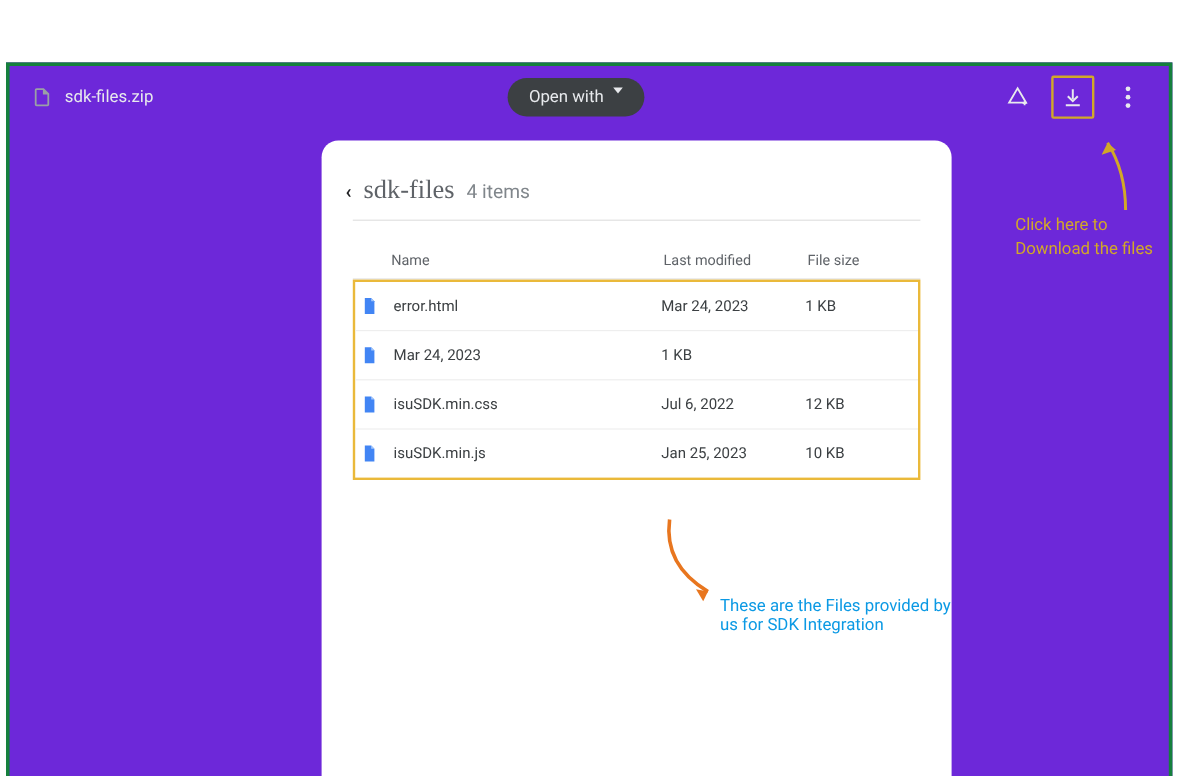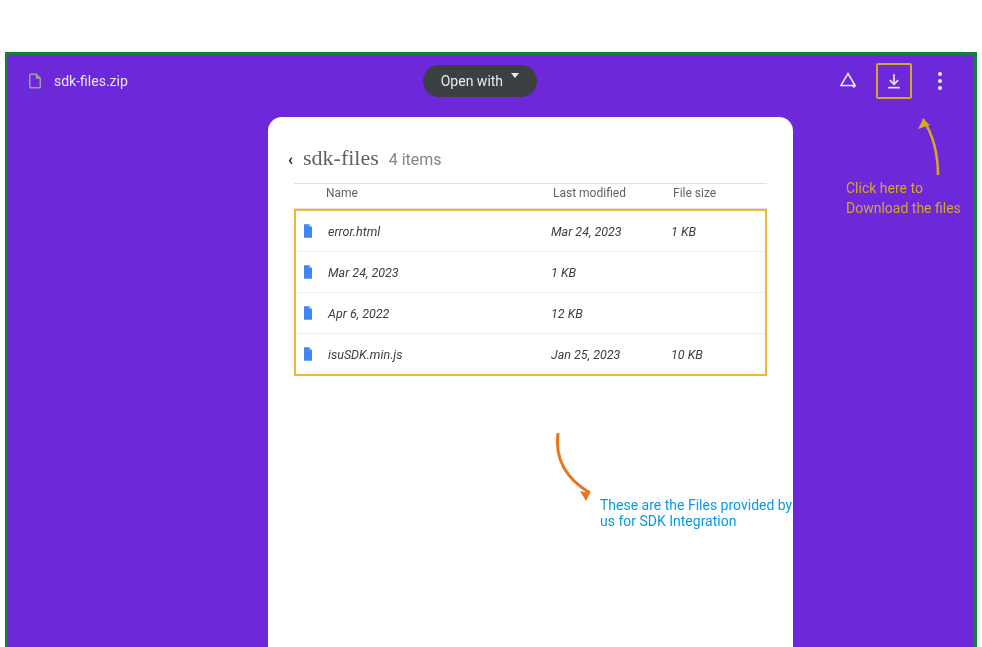--- a/index.html
+++ b/index.html
@@ -102,40 +102,39 @@
     .item-count {
       font-size: 16px; color: #80868b;
     }
     .table-wrap {
       padding: 0 26px;
     }
     .table-head {
       display: grid;
       grid-template-columns: 28px 1fr 120px 90px;
       align-items: center;
-      padding: 2px 4px 8px 4px;
+      padding: 26px 4px 8px 4px;
       border-top: 1px solid #e0e0e0;
       border-bottom: 1px solid #e0e0e0;
       font-size: 12px;
       color: #5f6368;
     }
     .files-box {
       border: 2px solid #eab93a;
       margin-top: 0;
     }
     .file-row {
       display: grid;
       grid-template-columns: 28px 1fr 120px 90px;
       align-items: center;
       padding: 10px 4px;
       font-size: 12.5px;
       color: #3c4043;
       border-bottom: 1px solid #eee;
       cursor: pointer;
-      font-style: italic;
     }
     .file-row:last-child { border-bottom: none; }
     .file-icon {
       width: 16px; height: 20px; display: inline-block;
     }
     .annot-text-blue {
       position: absolute;
       top: 380px; left: 332px;
       font-size: 14px;
       color: #0b99e4;
@@ -235,21 +234,22 @@
                 <path d="M14 2v4h4" fill="#a5c8fb"></path>
               </svg></span>
           <span>Mar 24, 2023</span>
           <span>1 KB</span>
         </div>
         <div class="file-row">
           <span class="file-icon"><svg viewBox="0 0 24 24" width="16" height="20" fill="#4285f4">
                 <path d="M6 2h8l4 4v16H6z"></path>
                 <path d="M14 2v4h4" fill="#a5c8fb"></path>
               </svg></span>
-          <span>Apr 6, 2022</span>
+          <span>isuSDK.min.css</span>
+          <span>Jul 6, 2022</span>
           <span>12 KB</span>
         </div>
         <div class="file-row">
           <span class="file-icon"><svg viewBox="0 0 24 24" width="16" height="20" fill="#4285f4">
                 <path d="M6 2h8l4 4v16H6z"></path>
                 <path d="M14 2v4h4" fill="#a5c8fb"></path>
               </svg></span>
           <span>isuSDK.min.js</span>
           <span>Jan 25, 2023</span>
           <span>10 KB</span>

